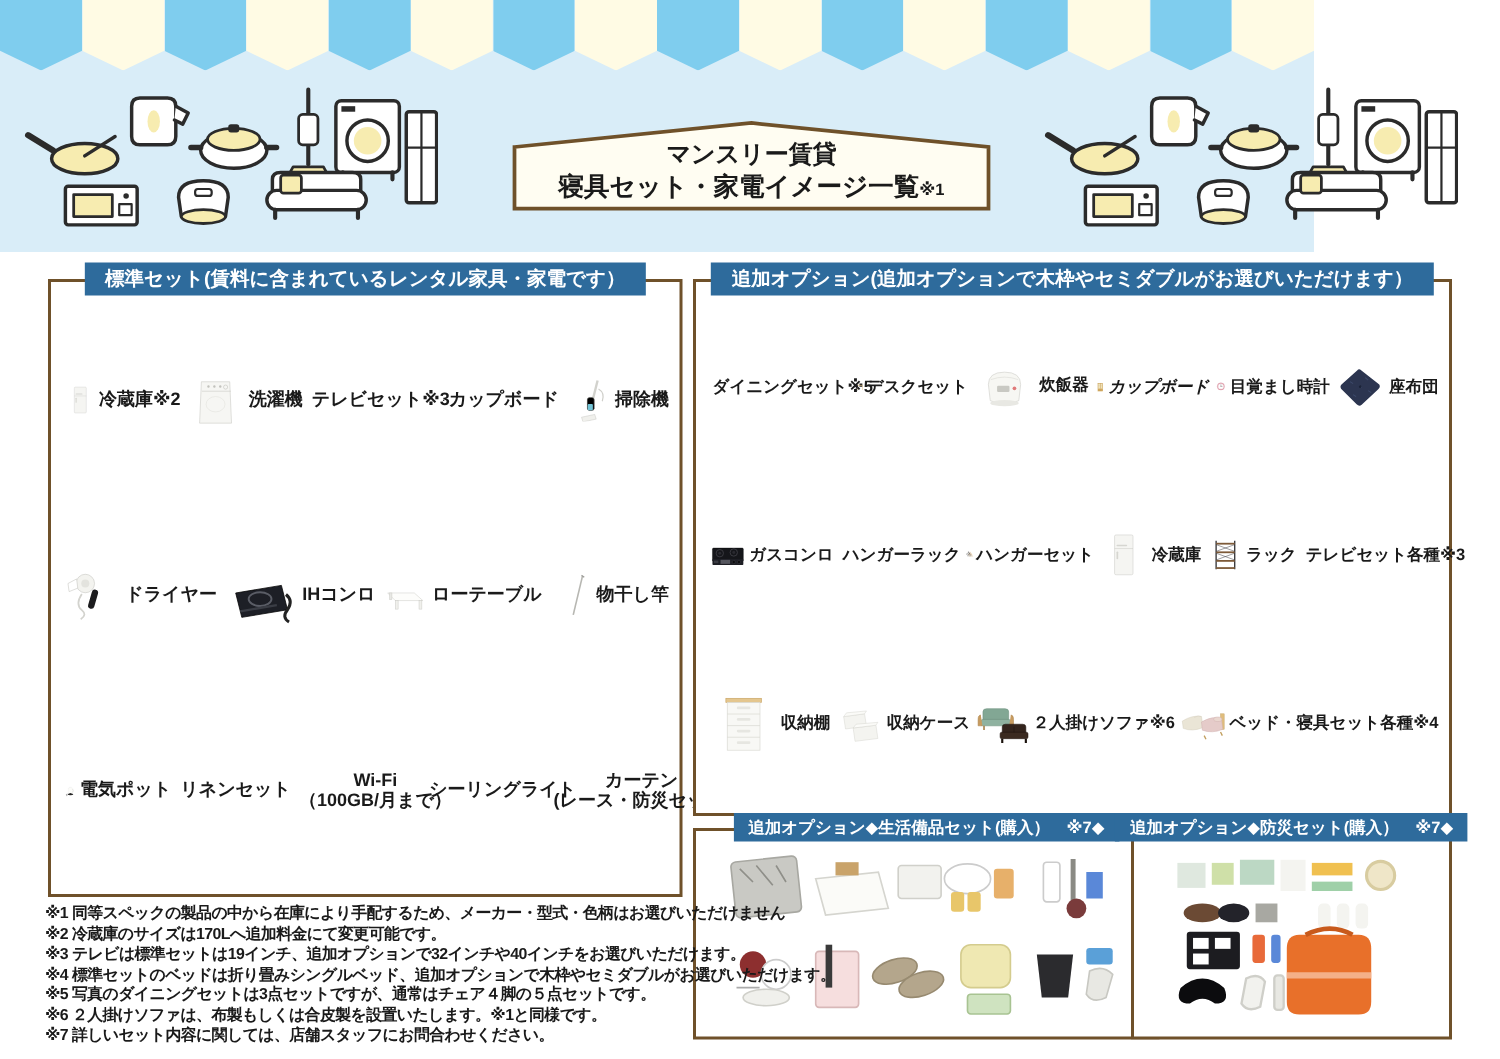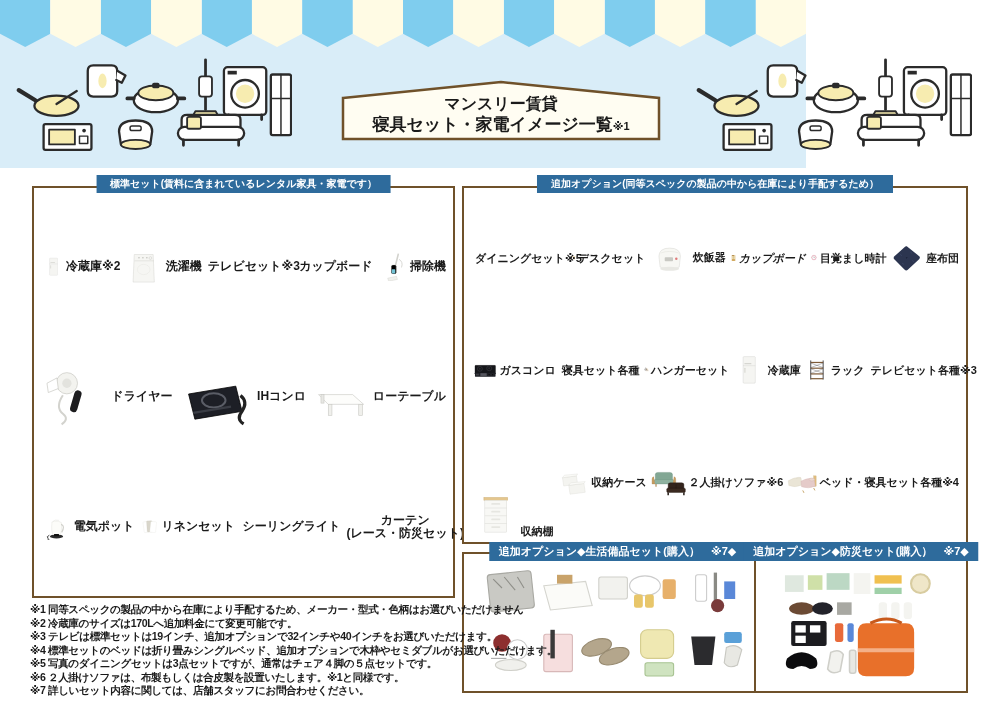--- a/index.html
+++ b/index.html
@@ -6,36 +6,36 @@
     --hdr:#2e6b9c; --frame:#6f512a; --awnblue:#7fcdee; --awncream:#fffbe4;
     --band:#d9edf8; --banner:#fffdf2; --txt:#1a1a1a;
   }
   *{box-sizing:border-box}
   html,body{margin:0;padding:0}
   body{
     width:1000px;height:706px;position:relative;background:#fff;overflow:hidden;
     font-family:"Liberation Sans","DejaVu Sans",sans-serif;color:var(--txt);
   }
   
-  .awning{position:absolute;left:0;top:0;width:806px;height:168px;background:var(--band)}
+  .awning{position:absolute;left:0;top:0;width:876px;height:168px;background:var(--band)}
   .stripes{display:flex;height:47px}
   .stripe{flex:1;clip-path:polygon(0 0,100% 0,100% 72%,50% 100%,0 72%)}
   .stripe.b{background:var(--awnblue)} .stripe.c{background:var(--awncream)}
   .decor{position:absolute;top:52px;width:276px;height:102px}
   .decor.left{left:16px}.decor.right{left:696px}
   
   .banner{position:absolute;left:341px;top:79px;width:320px;height:62px}
   .banner svg{position:absolute;inset:0}
   .banner-text{position:absolute;inset:0;display:flex;flex-direction:column;align-items:center;justify-content:center;padding-top:9px;font-weight:700;line-height:1.25}
   .banner-l1{font-size:16px}
   .banner-l2{font-size:17px}
   .banner-note{font-size:11px;font-weight:700}
   
   .sec{position:absolute;background:#fff;border:2px solid var(--frame)}
-  .tab{position:absolute;top:-13px;left:50%;transform:translateX(-50%);background:var(--hdr);color:#fff;font-weight:700;font-size:10px;padding:2px 14px;white-space:nowrap}
+  .tab{position:absolute;top:-13px;left:50%;transform:translateX(-50%);background:var(--hdr);color:#fff;font-weight:700;font-size:13px;padding:2px 14px;white-space:nowrap}
   .tab.small{font-size:11px;top:-12px;padding:2px 10px}
   .rows{display:flex;flex-direction:column;height:100%;padding:14px 6px 4px}
   .row{flex:1;display:flex;min-height:0}
   .item{display:flex;align-items:center;min-width:0;padding:1px}
   .item .img{flex:1 1 auto;width:100%;display:flex;align-items:flex-end;justify-content:center;min-height:0;padding:2px}
   .img svg{max-width:100%;max-height:100%}
   .item .lbl{font-weight:700;font-size:12px;text-align:center;line-height:1.12;white-space:nowrap}
   .sec.opt .item .lbl{font-size:11px}
   
   .purch{position:absolute;border:2px solid var(--frame);background:#fff}
@@ -220,20 +220,29 @@
           <div class="img">
             <svg viewBox="0 0 100 92" preserveAspectRatio="xMidYMax meet">
               <path d="M14 42 L70 42 L88 58 L30 58 Z" fill="#fdfdfb" stroke="#c9c9c4"></path>
               <rect x="30" y="58" width="6" height="18" fill="#f0f0ec" stroke="#c9c9c4"></rect>
               <rect x="80" y="58" width="6" height="18" fill="#f0f0ec" stroke="#c9c9c4"></rect>
               <rect x="18" y="42" width="5" height="14" fill="#e8e8e4" stroke="#c9c9c4"></rect>
             </svg>
           </div>
           <div class="lbl">ローテーブル</div>
         </div>
+        <div class="item" style="flex: 0.8 1 0px;">
+          <div class="img">
+            <svg viewBox="0 0 100 92" preserveAspectRatio="xMidYMax meet">
+              <line x1="76" y1="4" x2="56" y2="88" stroke="#b7b7b2" stroke-width="3.5"></line>
+              <line x1="74" y1="2" x2="80" y2="6" stroke="#9a9a95" stroke-width="3"></line>
+            </svg>
+          </div>
+          <div class="lbl">物干し竿</div>
+        </div>
       </div>
     <div class="row">
         <div class="item" style="flex: 0.95 1 0px;">
           <div class="img">
             <svg viewBox="0 0 100 92" preserveAspectRatio="xMidYMax meet">
               <ellipse cx="47" cy="78" rx="23" ry="7" fill="#2b2b2b"></ellipse>
               <path d="M31 28 Q28 64 35 72 L60 72 Q66 60 64 30 Q54 22 40 25 Z" fill="#fcfcf9" stroke="#d0d0ca"></path>
               <path d="M63 36 q15 5 2 28" stroke="#d0d0ca" fill="none" stroke-width="4"></path>
               <path d="M34 26 q6 -8 22 -4" stroke="#d0d0ca" fill="none"></path>
               <rect x="38" y="70" width="18" height="7" rx="2" fill="#111"></rect>
@@ -245,20 +254,30 @@
         <div class="item" style="flex: 1 1 0px;">
           <div class="img">
             <svg viewBox="0 0 100 92" preserveAspectRatio="xMidYMax meet">
               <rect x="22" y="22" width="26" height="52" rx="4" fill="#fff" stroke="#d8d8d2" transform="rotate(-8 35 48)"></rect>
               <rect x="38" y="18" width="26" height="54" rx="4" fill="#d9d6cb" stroke="#c2bfb2" transform="rotate(-4 51 45)"></rect>
               <rect x="54" y="22" width="28" height="52" rx="4" fill="#fff" stroke="#d8d8d2" transform="rotate(6 68 48)"></rect>
             </svg>
           </div>
           <div class="lbl">リネンセット</div>
         </div>
+        <div class="item" style="flex: 1.1 1 0px;">
+          <div class="img">
+            <svg viewBox="0 0 100 92" preserveAspectRatio="xMidYMax meet">
+              <rect x="20" y="26" width="60" height="36" rx="7" fill="#17181c" stroke="#000"></rect>
+              <rect x="60" y="32" width="13" height="6" fill="#3a3f4a"></rect>
+              <rect x="60" y="41" width="8" height="4" fill="#2c3039"></rect>
+            </svg>
+          </div>
+          <div class="lbl">Wi-Fi<div>（100GB/月まで）</div></div>
+        </div>
         <div class="item" style="flex: 1.05 1 0px;">
           <div class="img">
             <svg viewBox="0 0 100 92" preserveAspectRatio="xMidYMax meet">
               <ellipse cx="50" cy="50" rx="36" ry="17" fill="#fbfbf8" stroke="#dddd6"></ellipse>
               <ellipse cx="50" cy="44" rx="27" ry="10" fill="#ffffff" stroke="#eaeae5"></ellipse>
             </svg>
           </div>
           <div class="lbl">シーリングライト</div>
         </div>
         <div class="item" style="flex: 1.05 1 0px;">
@@ -274,21 +293,21 @@
               <path d="M58 6 v80 M68 6 v80 M78 6 v80" stroke="#1a2030"></path>
             </svg>
           </div>
           <div class="lbl">カーテン<div>(レース・防災セット)</div></div>
         </div>
       </div>
   </div>
 </div>
 
 <div class="sec opt" style="left:462px;top:186px;width:506px;height:358px">
-  <div class="tab">追加オプション(同等スペックの製品の中から在庫により手配するため）</div>
+  <div class="tab">追加オプション(追加オプションで木枠やセミダブルがお選びいただけます）</div>
   <div class="rows">
     <div class="row">
         <div class="item" style="flex: 1.2 1 0px;">
           <div class="img">
             <svg viewBox="0 0 100 92" preserveAspectRatio="xMidYMax meet">
               <rect x="28" y="34" width="50" height="7" fill="#e5c386" stroke="#cfa660"></rect>
               <rect x="32" y="41" width="4" height="30" fill="#dcb671"></rect>
               <rect x="70" y="41" width="4" height="30" fill="#dcb671"></rect>
               <g stroke="#cfa660" fill="#ecd09a">
                 <rect x="10" y="18" width="4" height="48"></rect>
@@ -390,21 +409,21 @@
           <div class="lbl">ガスコンロ</div>
         </div>
         <div class="item" style="flex: 1.05 1 0px;">
           <div class="img">
             <svg viewBox="0 0 100 92" preserveAspectRatio="xMidYMax meet">
               <path d="M24 16 h52 M24 16 L32 76 M76 16 L68 76" stroke="#9aa0a4" stroke-width="3.5" fill="none"></path>
               <path d="M26 76 h14 M60 76 h14" stroke="#9aa0a4" stroke-width="3.5"></path>
               <path d="M30 58 h40" stroke="#b8bdc0" stroke-width="2.5"></path>
             </svg>
           </div>
-          <div class="lbl">寝具セット各種</div>
+          <div class="lbl">ハンガーラック</div>
         </div>
         <div class="item" style="flex: 1.15 1 0px;">
           <div class="img">
             <svg viewBox="0 0 100 92" preserveAspectRatio="xMidYMax meet">
               <g fill="none" stroke-width="3">
                 <g stroke="#1c1c1c">
                   <path d="M38 16 q7 -7 10 2 l-28 22 h44 z"></path>
                 </g>
                 <g stroke="#c89b62">
                   <path d="M56 20 q7 -7 10 2 l-28 24 h46 z"></path>
@@ -457,21 +476,21 @@
                 <rect x="52" y="50" width="32" height="11"></rect>
                 <rect x="16" y="64" width="32" height="11"></rect>
                 <rect x="52" y="64" width="32" height="11"></rect>
               </g>
             </svg>
           </div>
           <div class="lbl">テレビセット各種※3</div>
         </div>
       </div>
     <div class="row">
-        <div class="item" style="flex: 0.95 1 0px; align-items: flex-end;">
+        <div class="item" style="flex: 0.95 1 0px;">
           <div class="img">
             <svg viewBox="0 0 100 92" preserveAspectRatio="xMidYMax meet">
               <rect x="24" y="10" width="52" height="6" fill="#e4c68e" stroke="#c9a565"></rect>
               <rect x="26" y="16" width="48" height="70" fill="#f8f8f5" stroke="#d8d8d2"></rect>
               <g stroke="#d8d8d2">
                 <path d="M26 33 h48 M26 50 h48 M26 67 h48"></path>
               </g>
               <g fill="#e6e6e1">
                 <rect x="40" y="22" width="20" height="4" rx="2"></rect>
                 <rect x="40" y="39" width="20" height="4" rx="2"></rect>

